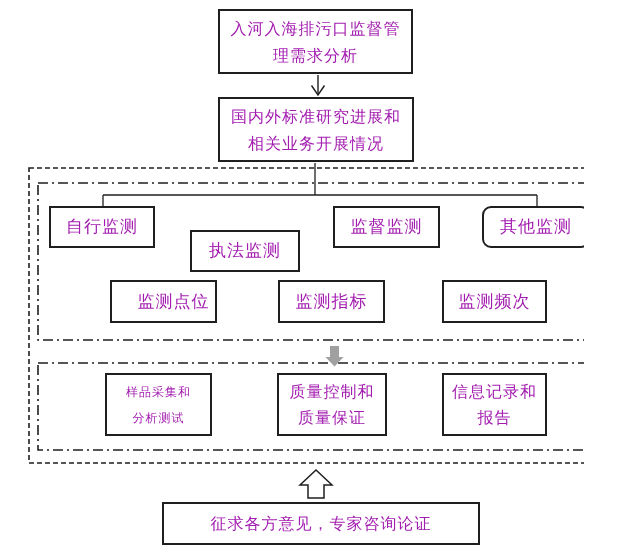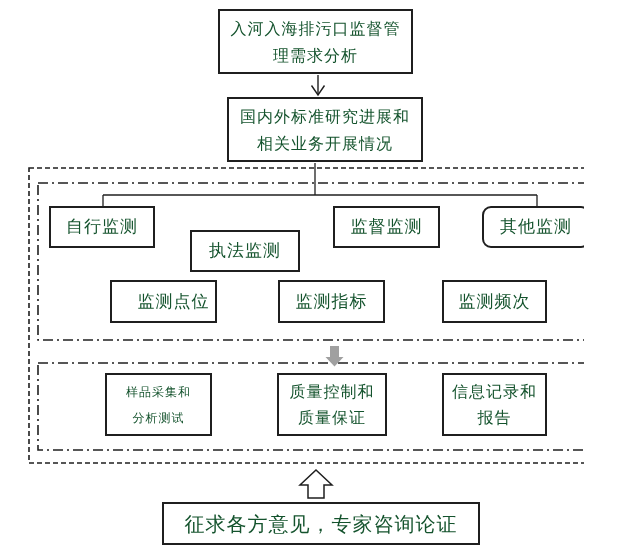--- a/index.html
+++ b/index.html
@@ -1,39 +1,39 @@
 <!DOCTYPE html>
 <html><head>
 <meta charset="utf-8">
 <style>
   html,body{margin:0;padding:0;background:#ffffff;}
   .canvas{
     position:relative;width:584px;height:560px;background:#fff;overflow:hidden;
-    font-family:Liberation Sans, sans-serif;color:#14532d;
+    font-family:Liberation Sans, sans-serif;color:#a21caf;
   }
   svg.layer{position:absolute;left:0;top:0;width:640px;height:560px;}
   .box{
     position:absolute;box-sizing:border-box;border:2px solid #1f1f1f;background:#fff;
     display:flex;flex-direction:column;align-items:center;justify-content:center;
     text-align:center;letter-spacing:1px;line-height:26px;font-size:17px;
   }
   .box .ln{display:block;white-space:nowrap;}
   .b-top    {left:218px;top:9px;  width:195px;height:65px;font-size:16px;line-height:27px;}
-  .b-second {left:227px;top:97px; width:196px;height:65px;font-size:16px;line-height:27px;}
+  .b-second {left:218px;top:97px; width:196px;height:65px;font-size:16px;line-height:27px;}
   .b-m1{left:49px; top:206px;width:106px;height:42px;}
   .b-m2{left:190px;top:206px;width:110px;height:42px;margin-top:24px;}
   .b-m3{left:333px;top:206px;width:107px;height:42px;}
   .b-m4{left:482px;top:206px;width:108px;height:42px;border-radius:9px;}
   .b-e1{left:110px;top:280px;width:107px;height:43px;padding-left:20px;}
   .b-e2{left:278px;top:280px;width:107px;height:43px;}
   .b-e3{left:442px;top:280px;width:105px;height:43px;}
   .b-p1{left:105px;top:373px;width:107px;height:63px;font-size:12px;}
   .b-p2{left:277px;top:373px;width:110px;height:63px;font-size:16px;}
   .b-p3{left:442px;top:373px;width:105px;height:63px;font-size:16px;}
-  .b-bottom{left:162px;top:502px;width:318px;height:43px;font-size:20px;}
+  .b-bottom{left:162px;top:502px;width:318px;height:43px;font-size:16px;}
 </style>
 </head>
 <body>
 
 <div class="canvas">
 
   <svg class="layer" viewBox="0 0 640 560" xmlns="http://www.w3.org/2000/svg">
 
     <rect x="29" y="168" width="583" height="295" fill="none" stroke="#1f1f1f" stroke-width="1.6" stroke-dasharray="5 3"></rect>
 

